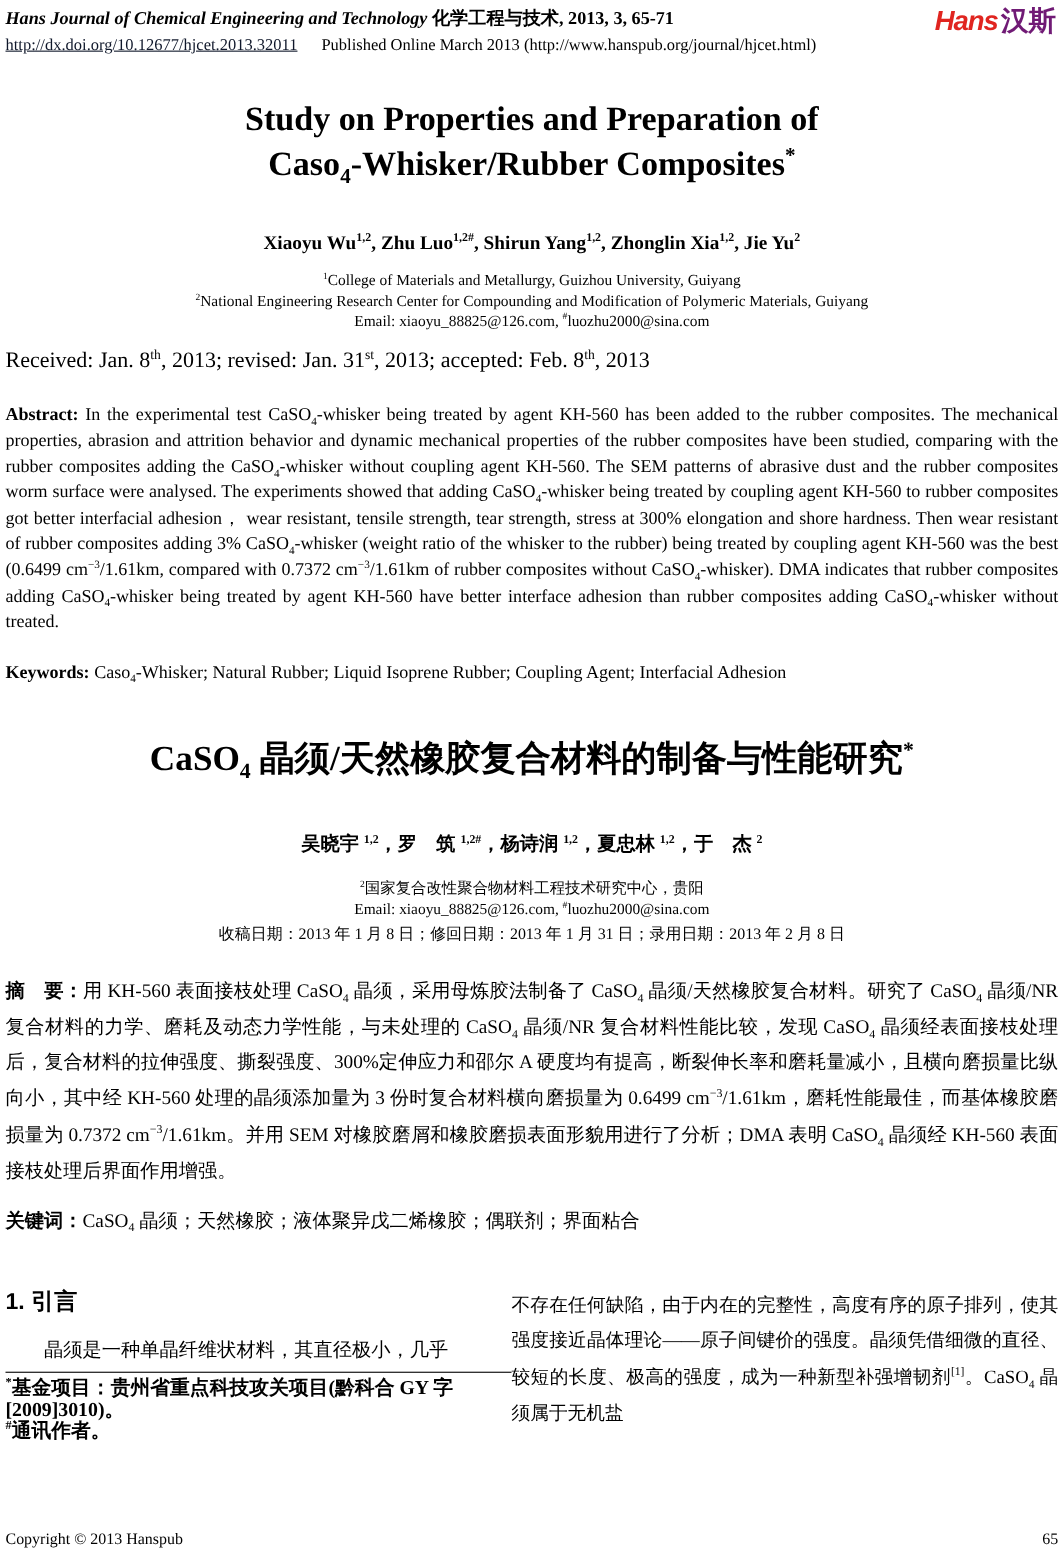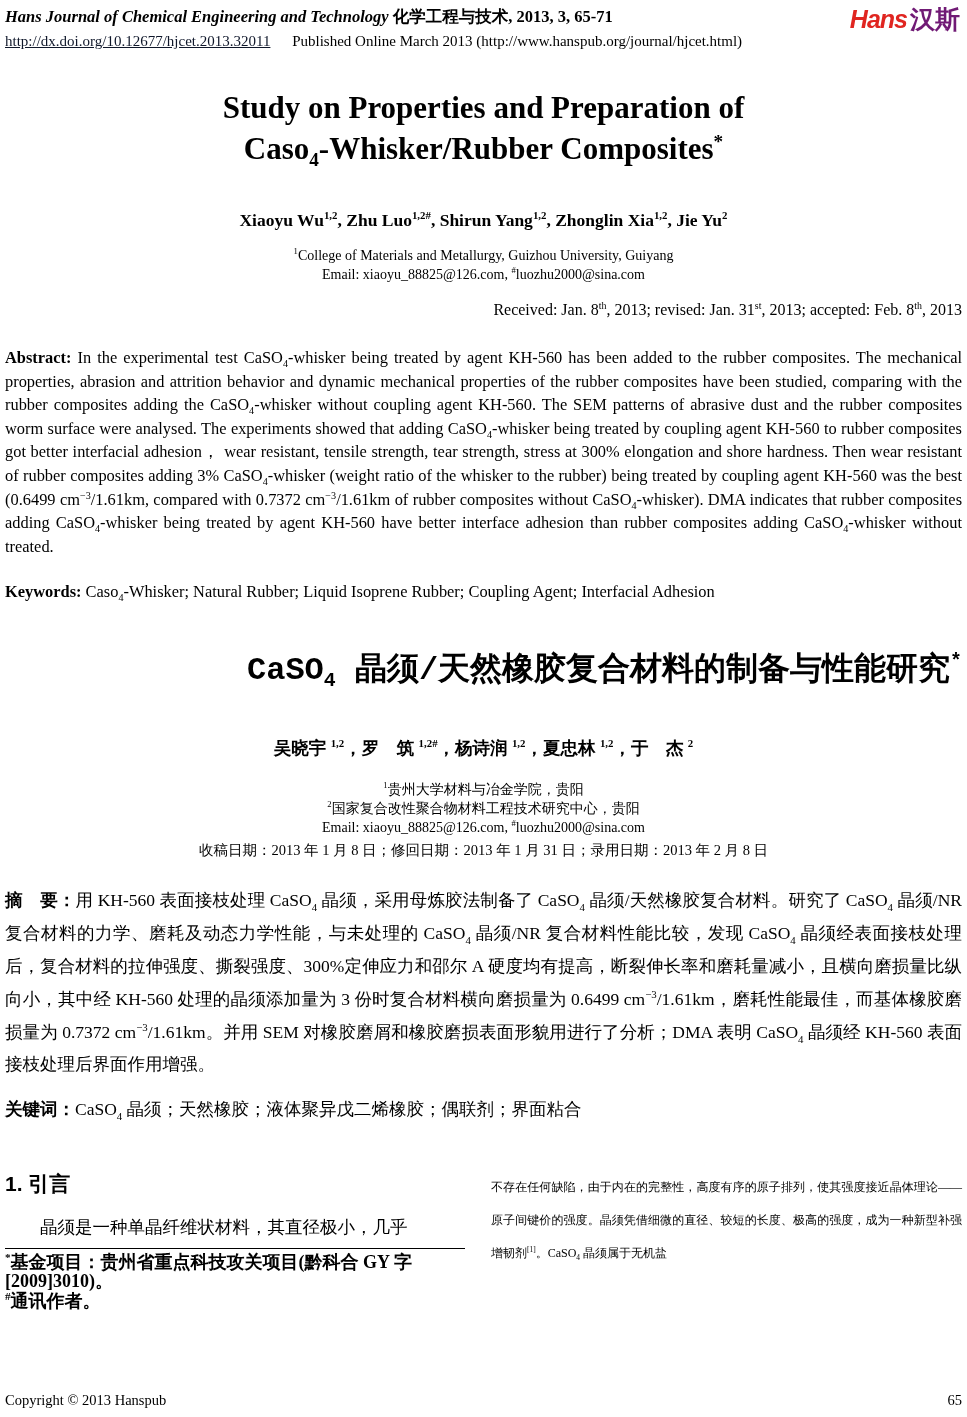--- a/index.html
+++ b/index.html
@@ -24,39 +24,39 @@
   .doi-link{color:#0f172a;text-decoration:underline;cursor:pointer;}
   .pub-text{margin-left:18px;}
   .logo{position:absolute;top:0;right:2px;font-size:25px;line-height:26px;
         font-family:"Liberation Sans","DejaVu Sans",sans-serif;font-weight:bold;white-space:nowrap;}
   .logo-hans{color:#e02520;font-style:italic;letter-spacing:-1px;}
   .logo-hanzi{color:#701a75;margin-left:3px;}
 
   .en-title{margin:36px 0 0 0;text-align:center;font-size:31px;line-height:41px;font-weight:bold;}
   .en-authors{margin-top:40px;text-align:center;font-size:17.5px;line-height:22px;font-weight:bold;}
   .en-affils{margin-top:16px;text-align:center;font-size:14px;line-height:18.5px;}
-  .en-received{margin-top:16px;text-align:right;font-size:16px;line-height:19px;}
+  .en-received{margin-top:16px;text-align:left;font-size:20px;line-height:19px;}
   .en-abstract{margin:27px 0 0 0;font-size:16.4px;line-height:23.6px;text-align:justify;}
   .en-keywords{margin:22px 0 0 0;font-size:16.4px;line-height:23px;}
 
-  .zh-title{margin:46px 0 0 0;text-align:right;font-size:32px;line-height:43px;font-weight:bold;font-family:Liberation Mono, monospace;}
+  .zh-title{margin:46px 0 0 0;text-align:center;font-size:32px;line-height:43px;font-weight:bold;}
   .zh-authors{margin-top:45px;text-align:center;font-size:17.5px;line-height:22px;font-weight:bold;}
   .zh-affils{margin-top:21px;text-align:center;font-size:14px;line-height:19px;}
   .zh-received{margin-top:4px;text-align:center;font-size:14.5px;line-height:19px;}
   .zh-abstract{margin:24px 0 0 0;font-size:17.5px;line-height:32.8px;text-align:justify;}
   .zh-keywords{margin:16px 0 0 0;font-size:17.5px;line-height:24px;}
 
-  .columns{margin-top:50px;display:flex;gap:26px;}
+  .columns{margin-top:50px;display:flex;}
   .col-left{width:460px;flex:none;}
   .sec-heading{margin:0;font-size:21px;line-height:26px;font-weight:bold;
                font-family:"Liberation Sans","DejaVu Sans",sans-serif;}
   .left-para{margin:14px 0 0 0;font-size:17.5px;line-height:32.8px;text-indent:2em;text-align:justify;}
   .footnote{margin-top:4px;font-size:18px;line-height:19.5px;font-weight:bold;}
   .footnote-rule{border:none;border-top:1px solid #000;margin:0 0 4px 0;width:100%;}
-  .col-right{flex:1;font-size:12px;line-height:32.8px;text-align:justify;}
+  .col-right{flex:1;font-size:17px;line-height:32.8px;text-align:justify;}
 
   .footer{position:absolute;left:5px;right:5px;bottom:8px;display:flex;
           justify-content:space-between;font-size:14.5px;line-height:18px;}
 </style>
 </head>
 <body>
 
 <div class="page">
 
   <div class="header">
@@ -72,35 +72,35 @@
 
   <h1 class="en-title">
     <span>Study on Properties and Preparation of</span><br>
     <span><span>Caso</span><sub>4</sub><span>-Whisker/Rubber Composites</span><sup>*</sup></span>
   </h1>
 
   <div class="en-authors"><span>Xiaoyu Wu</span><sup>1,2</sup><span>, Zhu Luo</span><sup>1,2#</sup><span>, Shirun Yang</span><sup>1,2</sup><span>, Zhonglin Xia</span><sup>1,2</sup><span>, Jie Yu</span><sup>2</sup></div>
 
   <div class="en-affils">
     <div><sup>1</sup><span>College of Materials and Metallurgy, Guizhou University, Guiyang</span></div>
+    <div><sup>2</sup><span>National Engineering Research Center for Compounding and Modification of Polymeric Materials, Guiyang</span></div>
     <div><span>Email: xiaoyu_88825@126.com, </span><sup>#</sup><span>luozhu2000@sina.com</span></div>
   </div>
 
   <div class="en-received"><span>Received: Jan. 8</span><sup>th</sup><span>, 2013; revised: Jan. 31</span><sup>st</sup><span>, 2013; accepted: Feb. 8</span><sup>th</sup><span>, 2013</span></div>
 
   <p class="en-abstract"><span class="rt-b">Abstract:</span><span> In the experimental test CaSO</span><sub>4</sub><span>-whisker being treated by agent KH-560 has been added to the rubber composites. The mechanical properties, abrasion and attrition behavior and dynamic mechanical properties of the rubber composites have been studied, comparing with the rubber composites adding the CaSO</span><sub>4</sub><span>-whisker without coupling agent KH-560. The SEM patterns of abrasive dust and the rubber composites worm surface were analysed. The experiments showed that adding CaSO</span><sub>4</sub><span>-whisker being treated by coupling agent KH-560 to rubber composites got better interfacial adhesion， wear resistant, tensile strength, tear strength, stress at 300% elongation and shore hardness. Then wear resistant of rubber composites adding 3% CaSO</span><sub>4</sub><span>-whisker (weight ratio of the whisker to the rubber) being treated by coupling agent KH-560 was the best (0.6499 cm</span><sup>−3</sup><span>/1.61km, compared with 0.7372 cm</span><sup>−3</sup><span>/1.61km of rubber composites without CaSO</span><sub>4</sub><span>-whisker). DMA indicates that rubber composites adding CaSO</span><sub>4</sub><span>-whisker being treated by agent KH-560 have better interface adhesion than rubber composites adding CaSO</span><sub>4</sub><span>-whisker without treated.</span></p>
 
   <p class="en-keywords"><span class="rt-b">Keywords:</span><span> Caso</span><sub>4</sub><span>-Whisker; Natural Rubber; Liquid Isoprene Rubber; Coupling Agent; Interfacial Adhesion</span></p>
 
   <h2 class="zh-title"><span>CaSO</span><sub>4</sub><span> 晶须/天然橡胶复合材料的制备与性能研究</span><sup>*</sup></h2>
 
   <div class="zh-authors"><span>吴晓宇 </span><sup>1,2</sup><span>，罗　筑 </span><sup>1,2#</sup><span>，杨诗润 </span><sup>1,2</sup><span>，夏忠林 </span><sup>1,2</sup><span>，于　杰 </span><sup>2</sup></div>
 
   <div class="zh-affils">
-    <div><sup>1</sup><span>贵州大学材料与冶金学院，贵阳</span></div>
     <div><sup>2</sup><span>国家复合改性聚合物材料工程技术研究中心，贵阳</span></div>
     <div><span>Email: xiaoyu_88825@126.com, </span><sup>#</sup><span>luozhu2000@sina.com</span></div>
   </div>
 
   <div class="zh-received">收稿日期：2013 年 1 月 8 日；修回日期：2013 年 1 月 31 日；录用日期：2013 年 2 月 8 日</div>
 
   <p class="zh-abstract"><span class="rt-hb">摘　要：</span><span>用 KH-560 表面接枝处理 CaSO</span><sub>4</sub><span> 晶须，采用母炼胶法制备了 CaSO</span><sub>4</sub><span> 晶须/天然橡胶复合材料。研究了 CaSO</span><sub>4</sub><span> 晶须/NR 复合材料的力学、磨耗及动态力学性能，与未处理的 CaSO</span><sub>4</sub><span> 晶须/NR 复合材料性能比较，发现 CaSO</span><sub>4</sub><span> 晶须经表面接枝处理后，复合材料的拉伸强度、撕裂强度、300%定伸应力和邵尔 A 硬度均有提高，断裂伸长率和磨耗量减小，且横向磨损量比纵向小，其中经 KH-560 处理的晶须添加量为 3 份时复合材料横向磨损量为 0.6499 cm</span><sup>−3</sup><span>/1.61km，磨耗性能最佳，而基体橡胶磨损量为 0.7372 cm</span><sup>−3</sup><span>/1.61km。并用 SEM 对橡胶磨屑和橡胶磨损表面形貌用进行了分析；DMA 表明 CaSO</span><sub>4</sub><span> 晶须经 KH-560 表面接枝处理后界面作用增强。</span></p>
 
   <p class="zh-keywords"><span class="rt-hb">关键词：</span><span>CaSO</span><sub>4</sub><span> 晶须；天然橡胶；液体聚异戊二烯橡胶；偶联剂；界面粘合</span></p>
 

